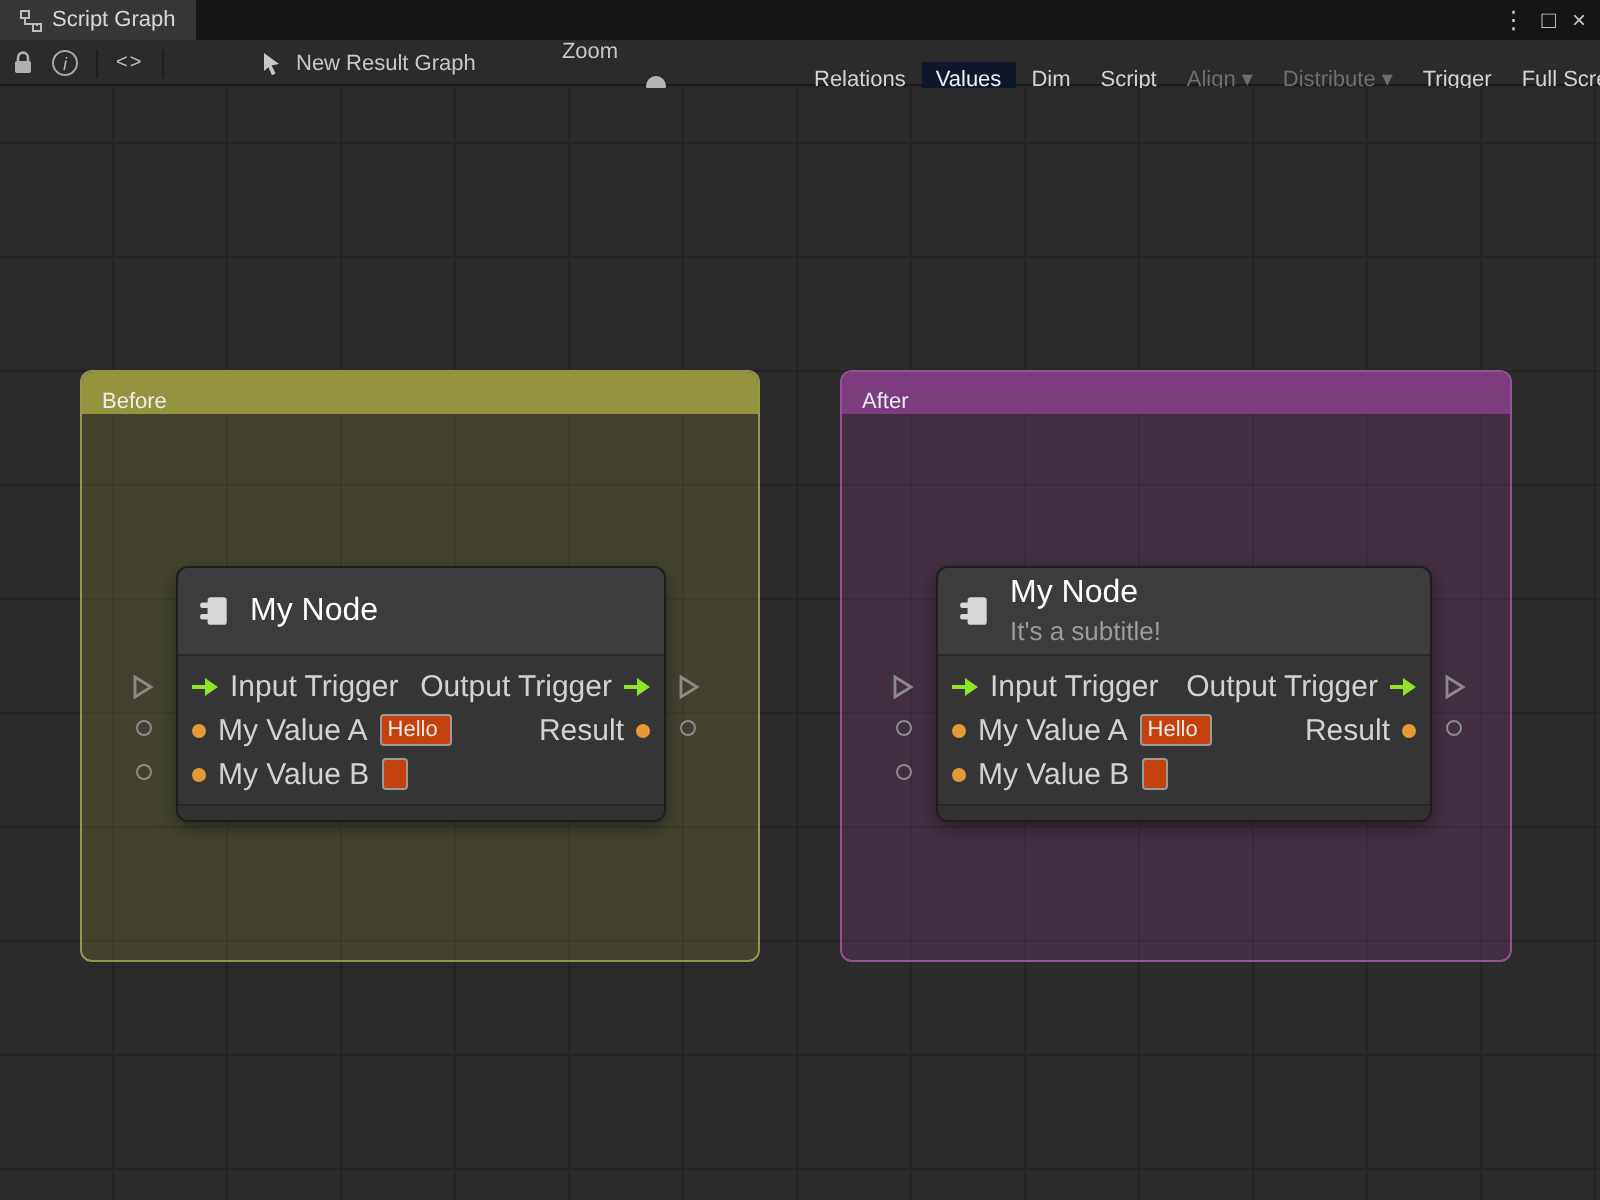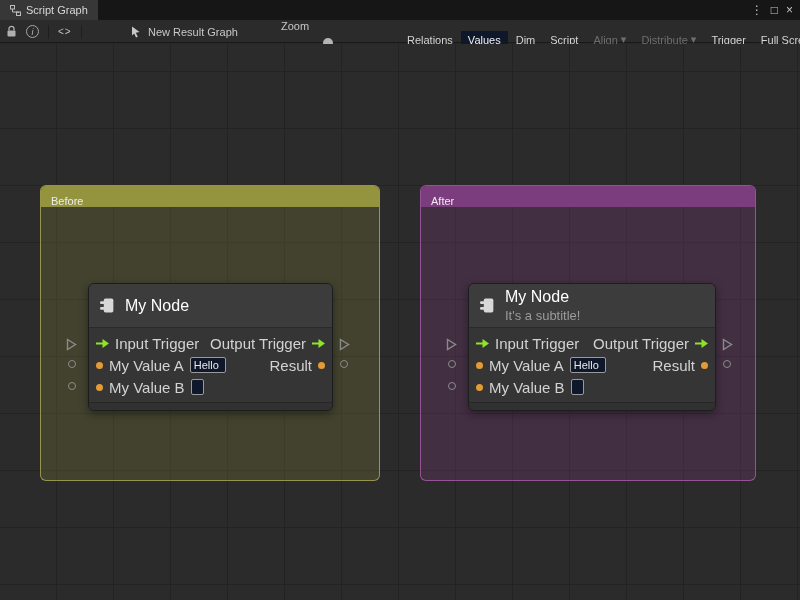--- a/index.html
+++ b/index.html
@@ -51,21 +51,21 @@
   .node-before { left:88px;  top:239px; width:245px; }
   .node-after  { left:468px; top:239px; width:248px; }
   .node-header { background:#3c3c3c; border-bottom:1px solid #2a2a2a; height:44px; display:flex; align-items:center; gap:9px; padding:0 10px; border-radius:5px 5px 0 0; }
   .node-title { font-size:16px; color:#ffffff; }
   .node-subtitle { font-size:13px; color:#9b9b9b; margin-top:2px; }
   .node-body { padding:4px 0 4px; }
   .port-row { height:22px; display:flex; align-items:center; justify-content:space-between; padding:0 7px; }
   .port-group { display:flex; align-items:center; gap:6px; }
   .port-label { font-size:15px; color:#d2d2d2; white-space:nowrap; }
   .dot { width:7px; height:7px; border-radius:50%; background:#e49b35; }
-  .value-field { height:16px; background:#0f172a; border:1px solid #9a9a9a; border-radius:2px; color:#e8e8e8; font-size:11px; font-family:inherit; padding:0 3px; }
+  .value-field { height:16px; background:#c2410c; border:1px solid #9a9a9a; border-radius:2px; color:#e8e8e8; font-size:11px; font-family:inherit; padding:0 3px; }
   .value-field.wide { width:36px; }
   .value-field.small { width:13px; }
   .node-footer { height:8px; background:#313131; border-top:1px solid #272727; border-radius:0 0 5px 5px; }
   
   .ext { position:absolute; }
   .ext-circle { width:8px; height:8px; border:1.5px solid #8b8b8b; border-radius:50%; }
   .arrow-icon { display:flex; align-items:center; }
 </style>
 </head>
 <body>

